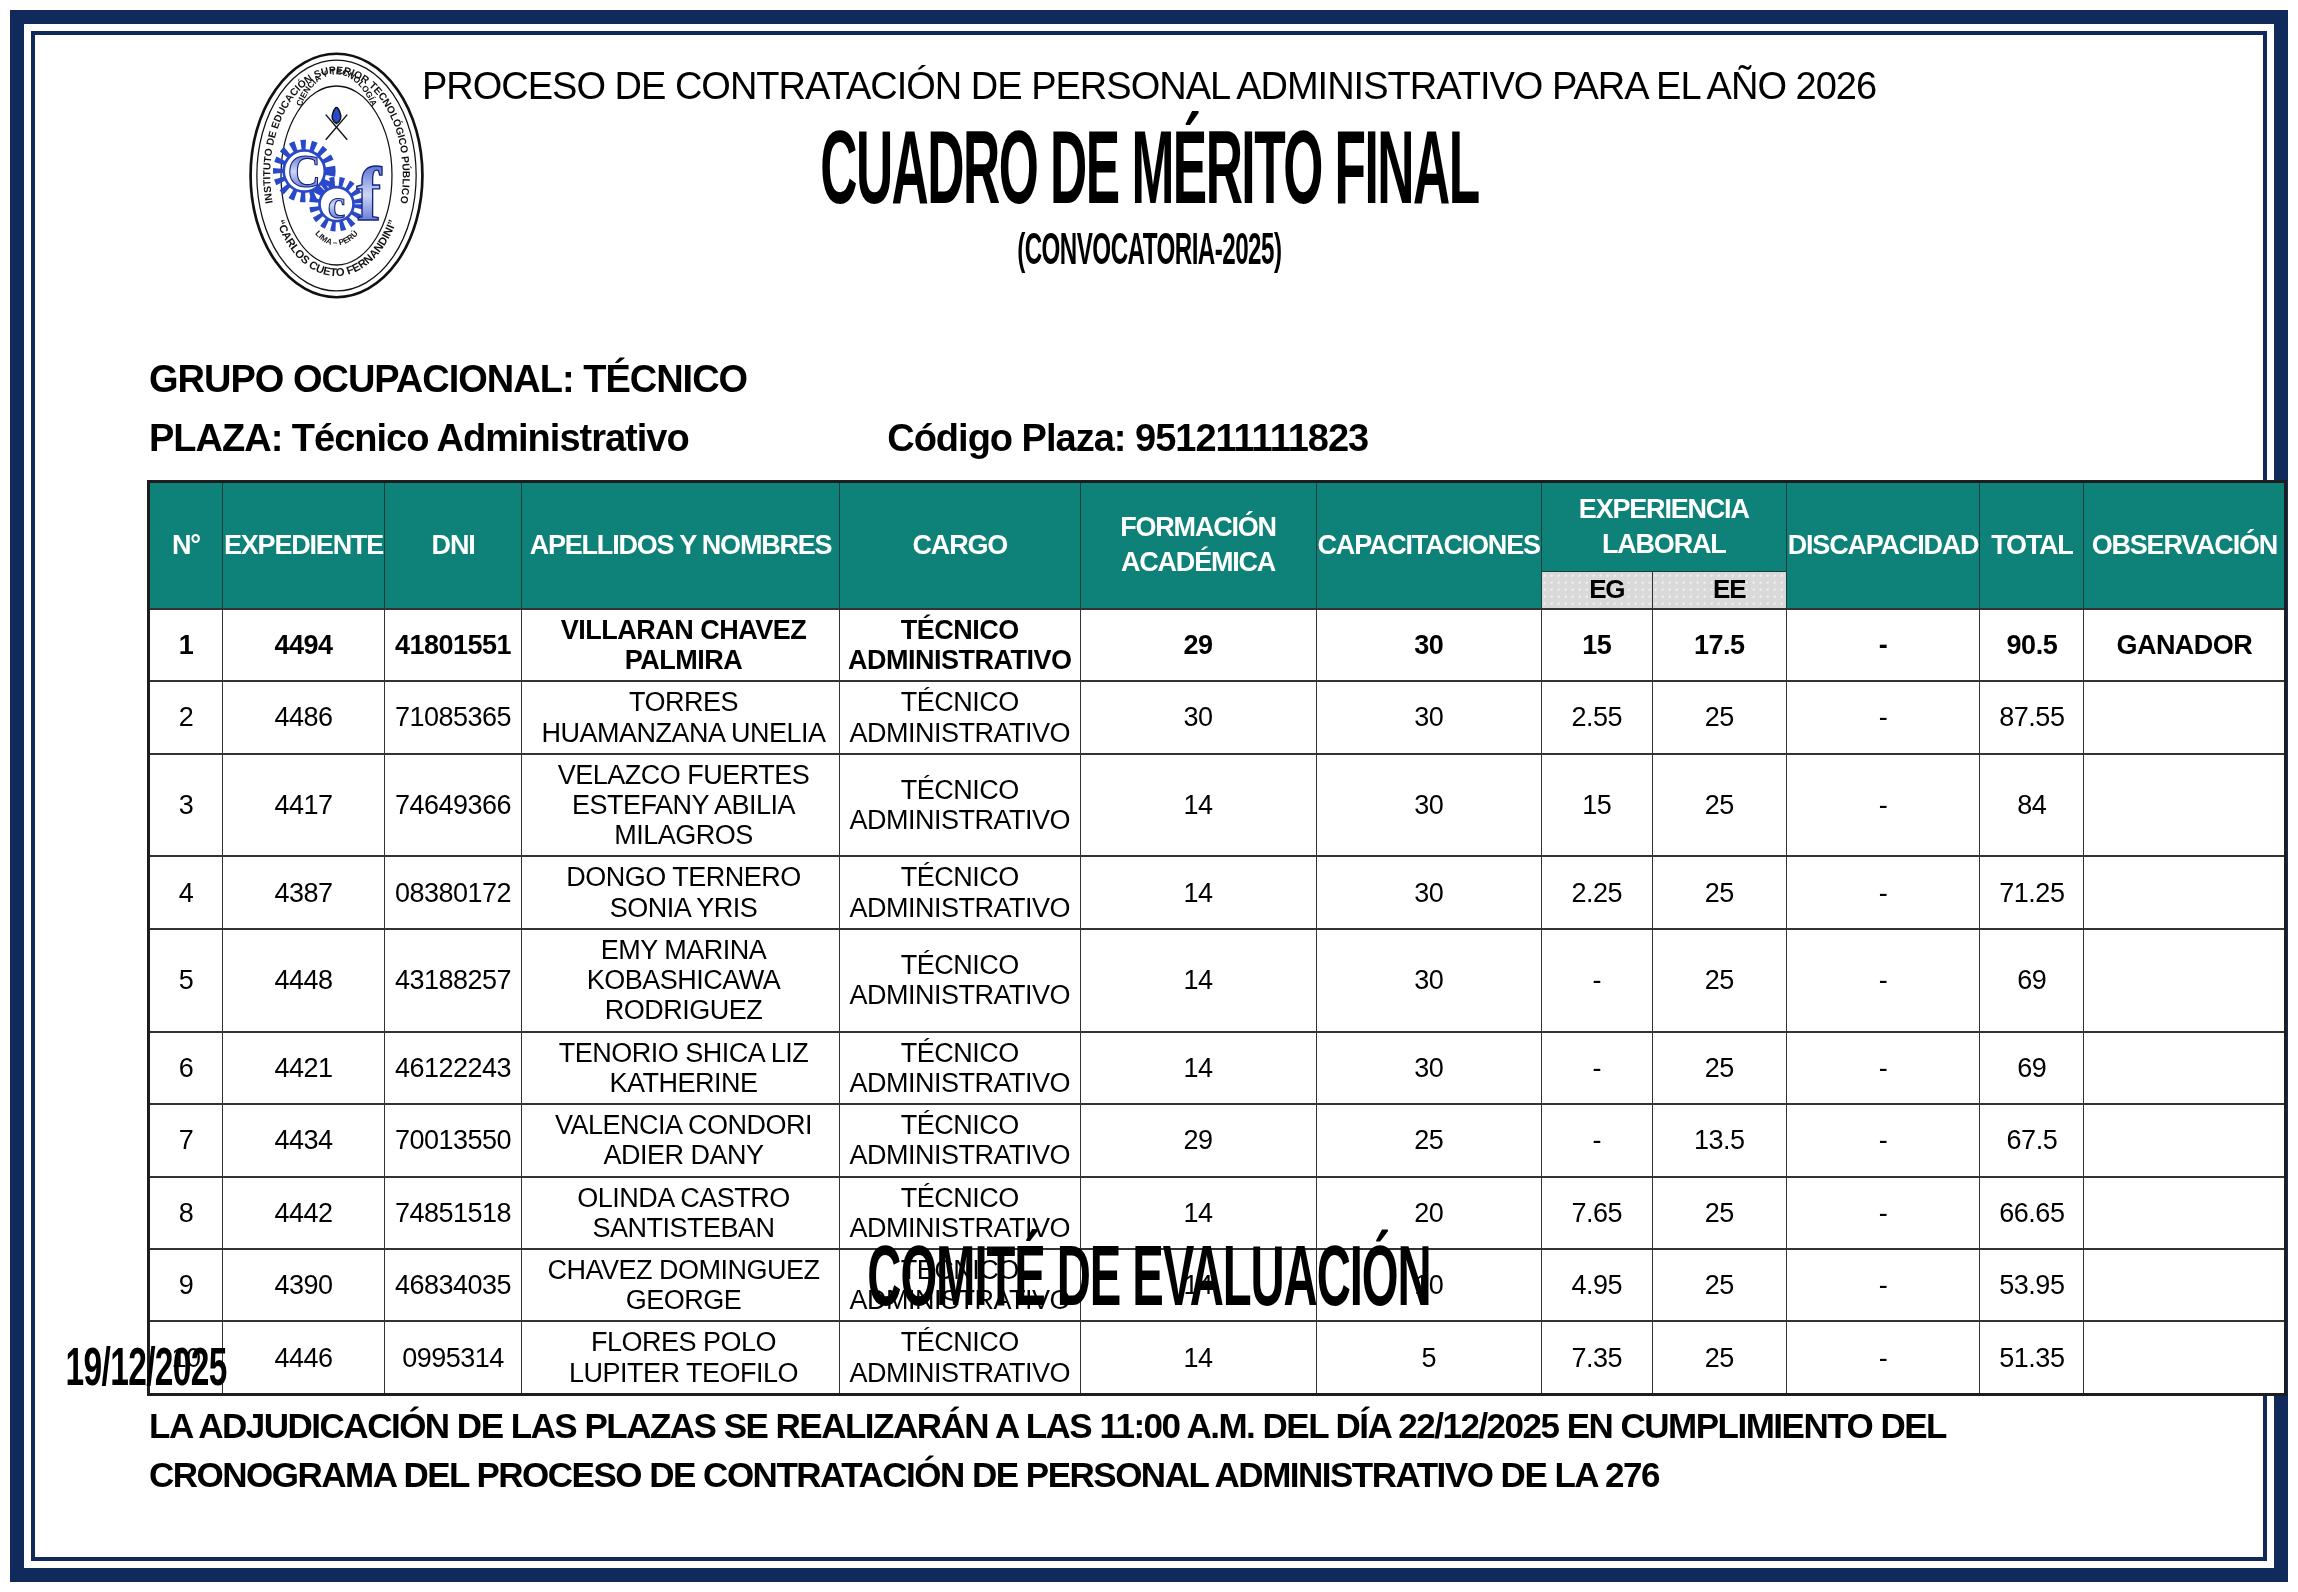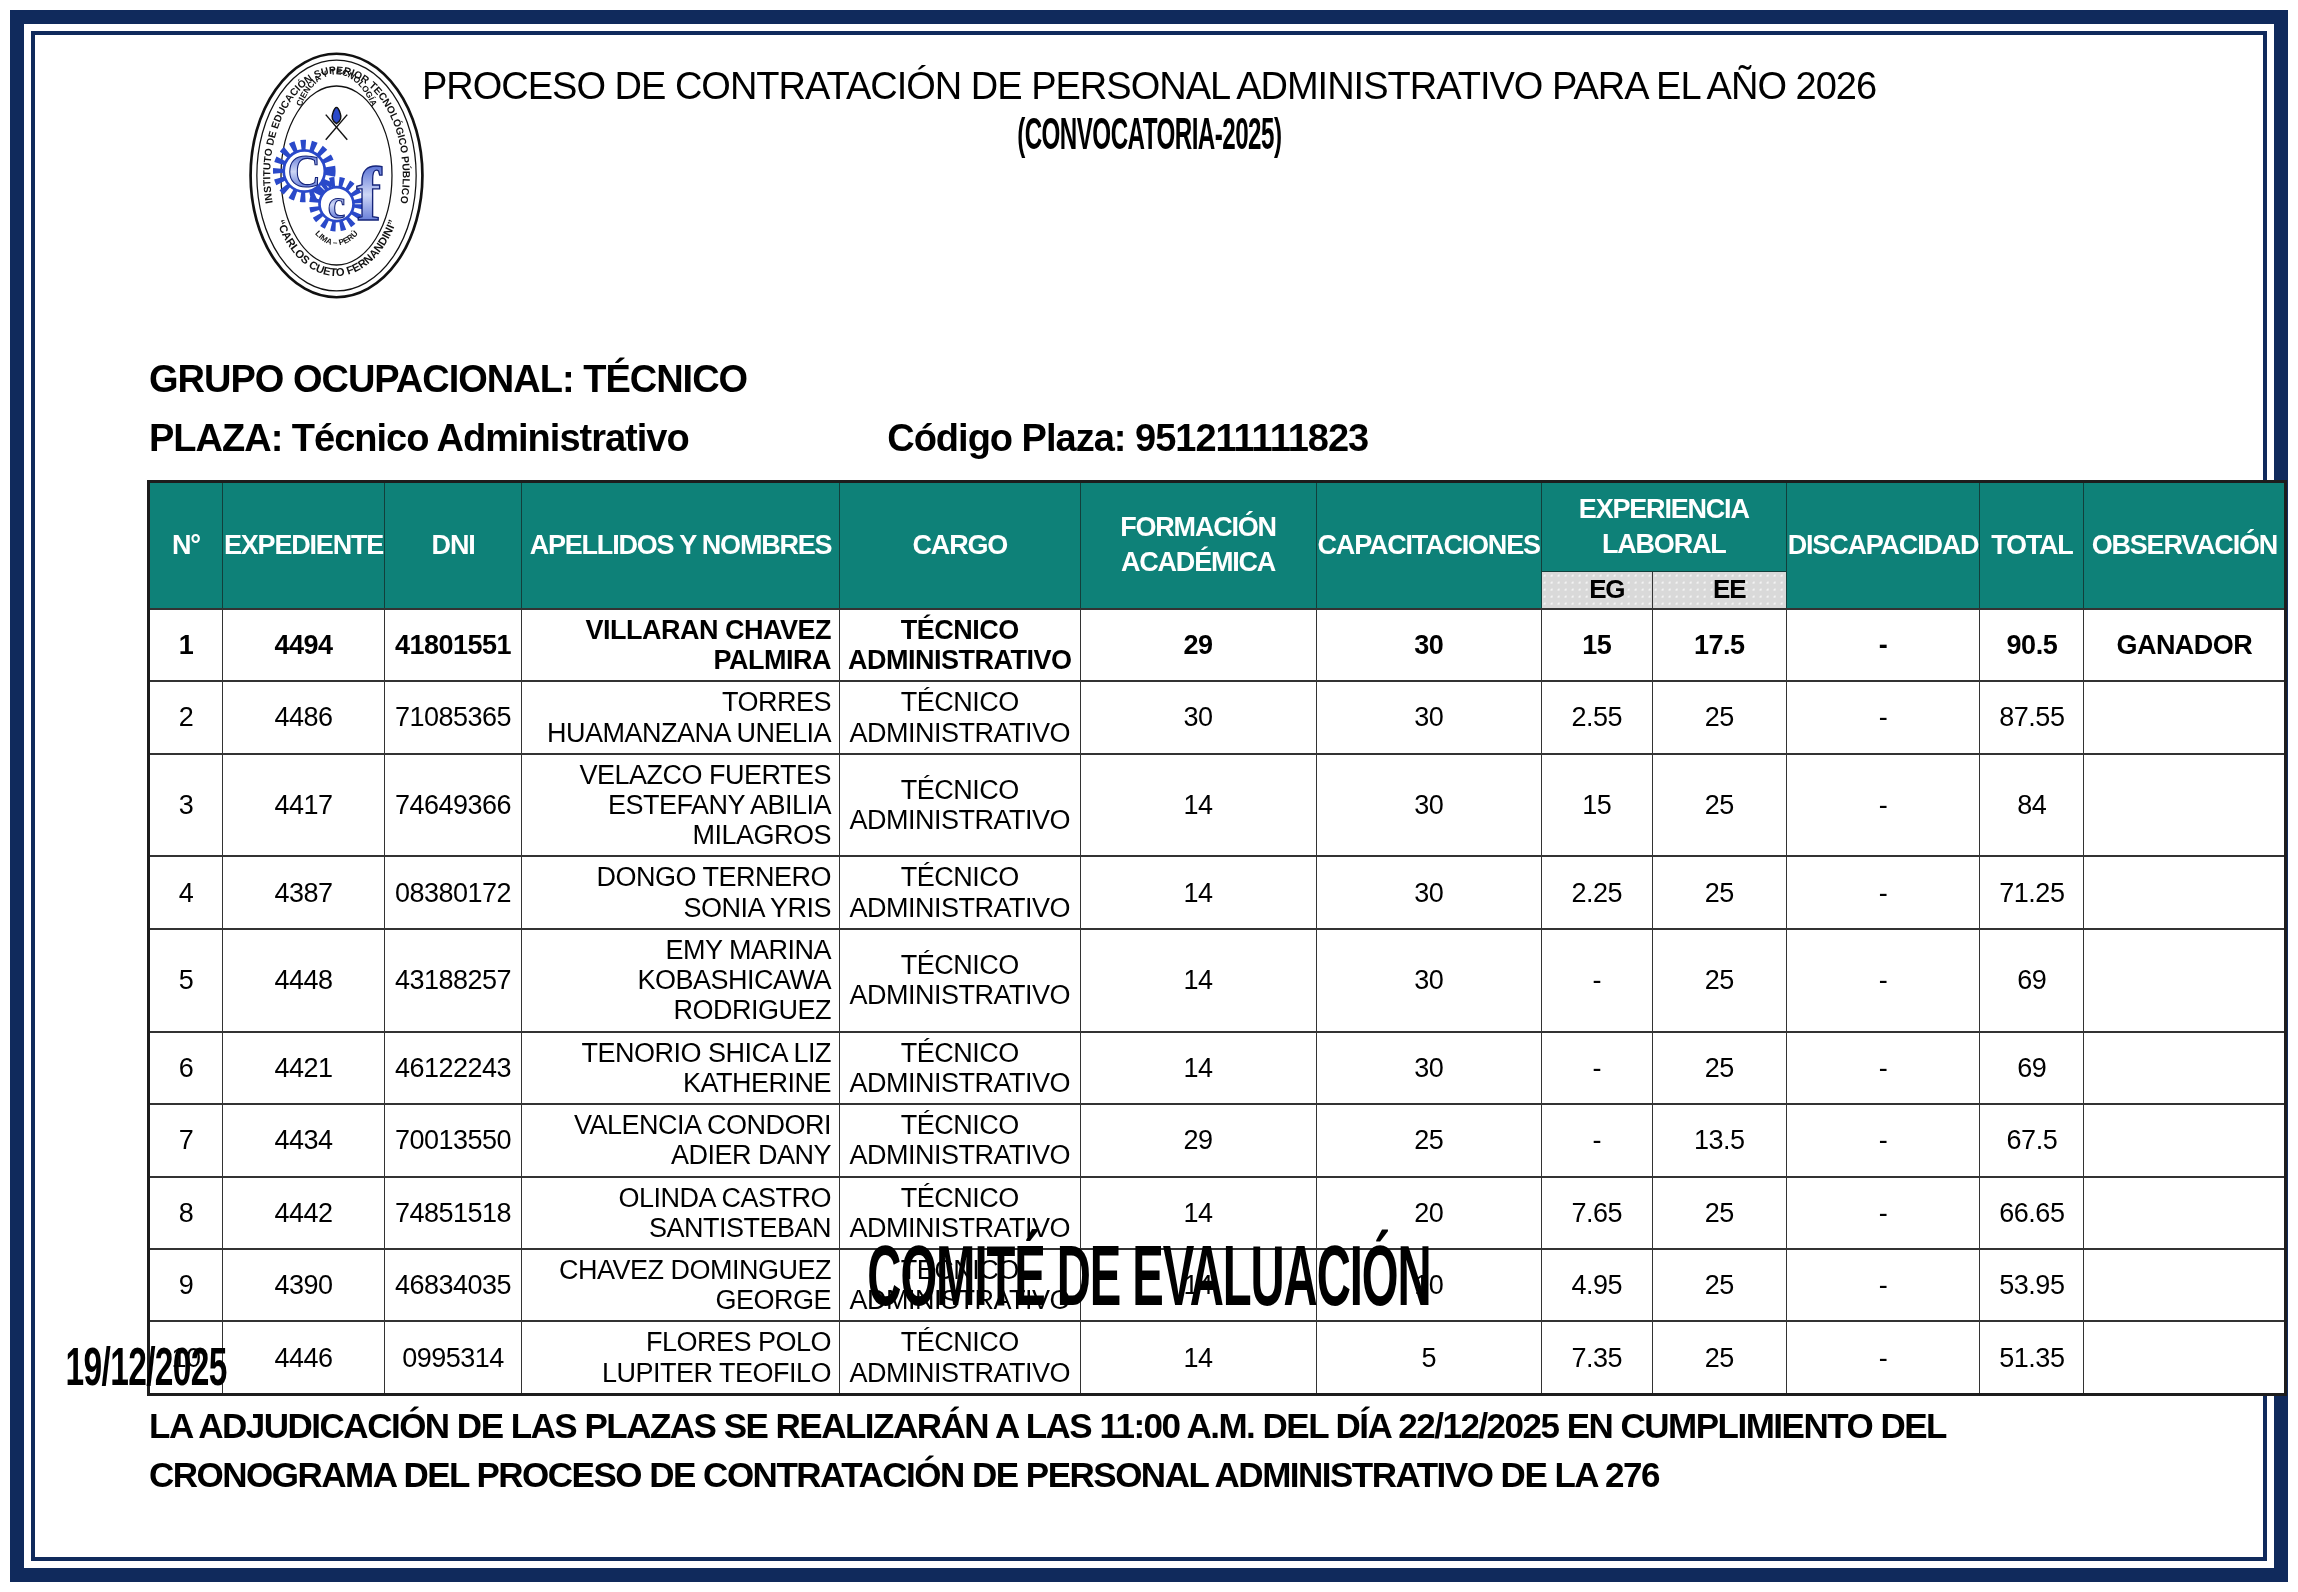--- a/index.html
+++ b/index.html
@@ -37,21 +37,21 @@
     background:#0e8178;color:#fff;font-weight:bold;font-size:27px;letter-spacing:-1.2px;
     line-height:1.3;text-align:center;vertical-align:middle;border-color:#123f3b;}
   .merit-table thead tr.main-head{height:90px;}
   .merit-table thead tr.sub-head{height:34px;}
   .merit-table thead th.sub{
     background:#d9d9d9;background-image:radial-gradient(rgba(255,255,255,.9) 1px,transparent 1px);
     background-size:7px 7px;color:#000;font-size:26px;border-color:#333;padding-left:21px;}
   .merit-table td{
     font-size:27px;line-height:1.12;text-align:center;vertical-align:middle;
     padding:5px 8px;letter-spacing:-0.5px;background:#fff;}
-  .merit-table td.name-cell{text-align:right;padding-left:14px;}
+  .merit-table td.name-cell{text-align:center;padding-left:14px;}
   .merit-table tbody tr{height:58px;}
   .merit-table tbody tr.bold-row td{font-weight:bold;}
 
   
   .committee{position:absolute;top:1232px;left:0;width:100%;text-align:center;height:95px;}
   .committee .ultra{font-size:86px;letter-spacing:-2px;transform:scaleX(.55);}
   .eval-date{position:absolute;top:1339px;left:0;width:100%;text-align:left;height:60px;padding-left:16px;}
   .eval-date .ultra{font-size:54px;letter-spacing:-1px;transform:scaleX(.62);}
   .note{position:absolute;left:149px;top:1401px;width:2030px;
     font-size:35px;font-weight:bold;letter-spacing:-1.5px;line-height:1.4;text-align:left;}
@@ -102,20 +102,23 @@
     <text x="64" y="153" font-size="52" font-weight="bold" fill="url(#gearFill)" stroke="#15247a" stroke-width="1.2" text-anchor="middle">C</text>
     <circle cx="100" cy="172" r="25" fill="none" stroke="#2a49c9" stroke-width="11" stroke-dasharray="5 5"></circle>
     <circle cx="100" cy="172" r="19" fill="#fff" stroke="#2a49c9" stroke-width="3"></circle>
     <text x="100" y="187" font-size="44" font-weight="bold" fill="url(#gearFill)" stroke="#15247a" stroke-width="1.2" text-anchor="middle">c</text>
     <text x="136" y="190" font-size="84" font-weight="bold" fill="url(#gearFill)" stroke="#15247a" stroke-width="1.5" text-anchor="middle">f</text>
   </g>
 </svg>
 
 <div class="head">
   <div class="process">PROCESO DE CONTRATACIÓN DE PERSONAL ADMINISTRATIVO PARA EL AÑO 2026</div>
+  <div class="main-title">
+    <span class="ultra">CUADRO DE MÉRITO FINAL</span>
+  </div>
   <div class="subtitle">
     <span class="ultra">(CONVOCATORIA-2025)</span>
   </div>
 </div>
 
 <div class="info">
   <div>GRUPO OCUPACIONAL: TÉCNICO</div>
   <div class="row2">
     <span>PLAZA: Técnico Administrativo</span>
     <span class="codigo">Código Plaza: 951211111823</span>

